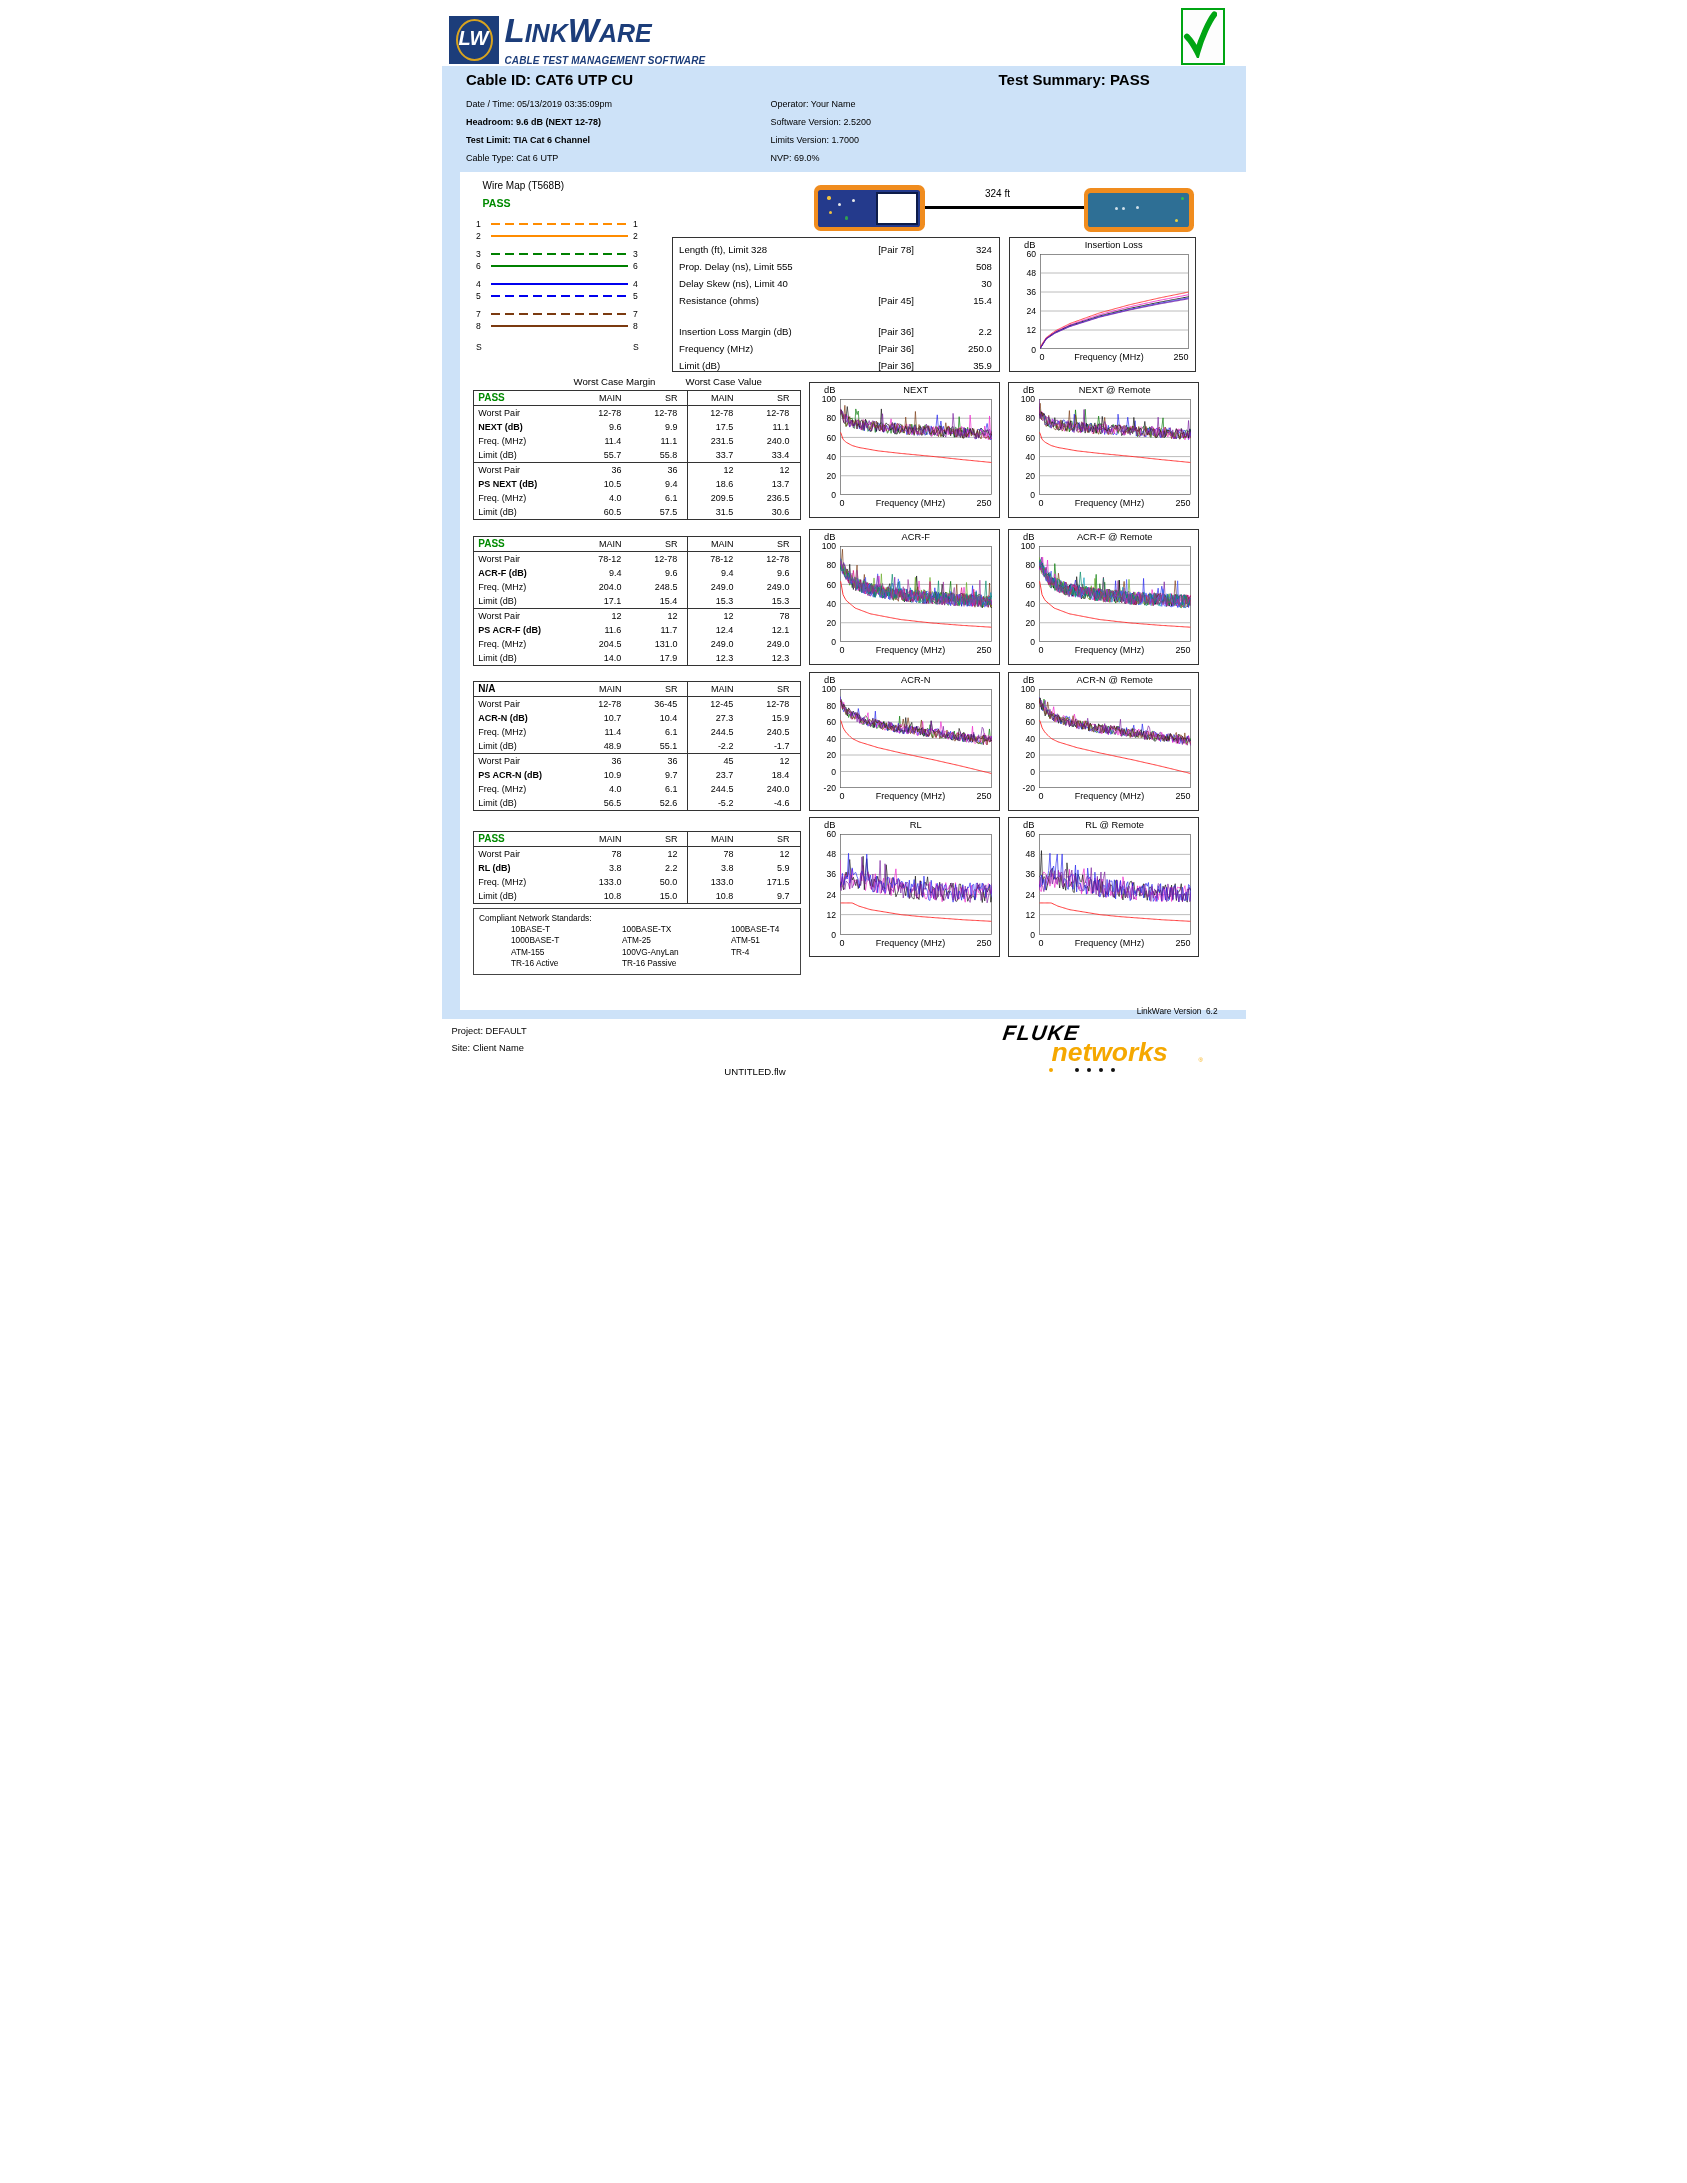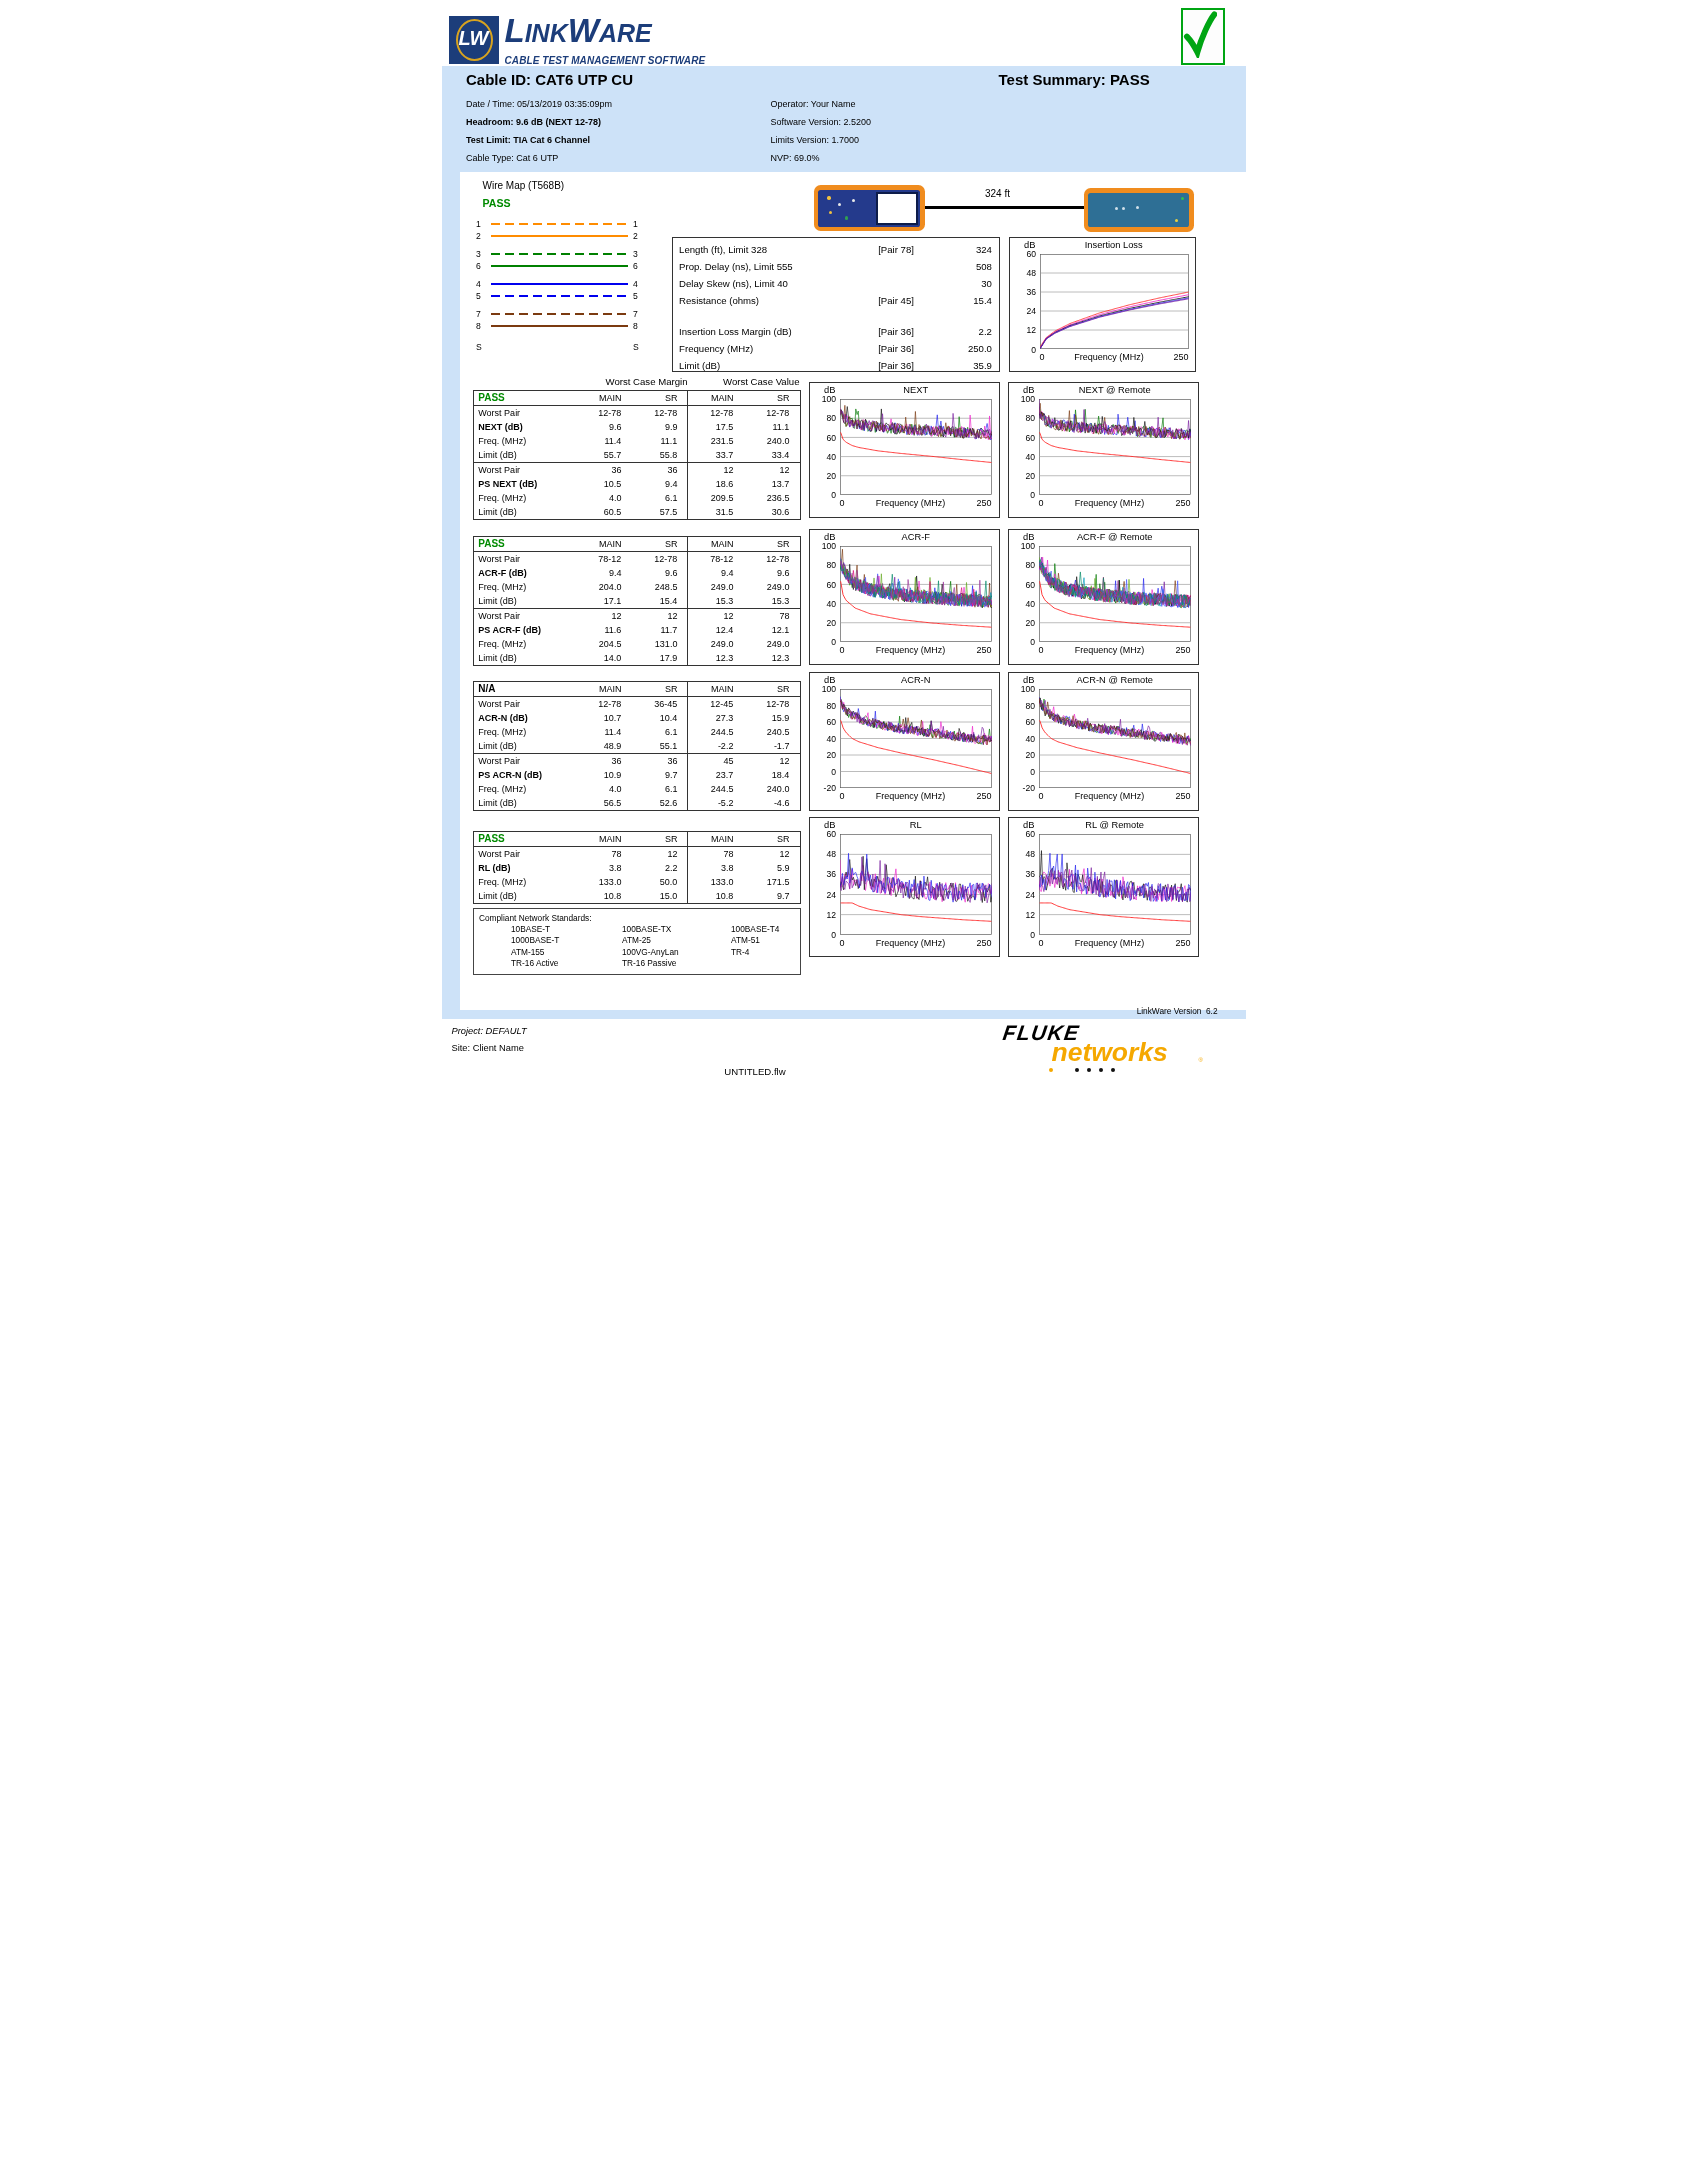--- a/index.html
+++ b/index.html
@@ -54,21 +54,21 @@
 
   
   .measure-table{position:absolute;left:212px;top:65px;width:328px;height:135px;border:1px solid #333;box-sizing:border-box;padding:3.3px 6.6px;font-size:9.6px;background:#fff;}
   .mt-row{display:flex;height:17px;line-height:17px;white-space:nowrap;gap:32px;}
   .mt-name{flex:1;}
   .mt-pair{width:73px;text-align:right;}
   .mt-val{width:46px;text-align:right;}
   .mt-gap{height:14px;}
 
   
-  .wc-head{position:absolute;top:204px;width:114px;text-align:right;font-size:9.6px;white-space:nowrap;}
+  .wc-head{position:absolute;top:204px;width:114px;text-align:left;font-size:9.6px;white-space:nowrap;}
 
   
   .rtable{position:absolute;left:13.2px;width:328px;border:1.3px solid #333;box-sizing:border-box;background:#fff;font-size:9px;}
   .rt-row{display:flex;height:14px;line-height:14px;}
   .rt-head{border-bottom:1px solid #333;}
   .rt-group{border-top:1px solid #333;}
   .rt-label{width:101px;padding-left:4.6px;box-sizing:border-box;text-align:left;white-space:nowrap;}
   .rt-status{font-weight:bold;font-size:10px;}
   .rt-c{width:56px;text-align:right;padding-right:9.3px;box-sizing:border-box;}
   .rt-v1{border-left:1px solid #333;}
@@ -85,21 +85,21 @@
   .standards{position:absolute;left:13.2px;top:736px;width:328px;border:1px solid #444;box-sizing:border-box;padding:3.3px 5.3px 4.6px 5.3px;font-size:8.3px;background:#fff;}
   .std-title{height:12px;line-height:12px;}
   .std-row{display:flex;height:11.2px;line-height:11.2px;margin-left:32px;}
   .std-row span{display:block;}
   .std-row span:nth-child(1){width:111px;}
   .std-row span:nth-child(2){width:109px;}
   .std-row span:nth-child(3){flex:1;}
 
   
   .version{position:absolute;top:1006px;right:48px;font-size:8.3px;white-space:pre;}
-  .project{position:absolute;left:30px;top:1026px;font-size:9.3px;font-style:italic;}
+  .project{position:absolute;left:30px;top:1026px;font-size:9.3px;}
   .site{position:absolute;left:30px;top:1043px;font-size:9.3px;}
   .filename{position:absolute;left:251px;top:1066px;width:165px;text-align:center;font-size:9.6px;}
   .fluke{position:absolute;left:581px;top:1020px;width:225px;height:63px;}
   .fw1{position:absolute;left:0;top:1.3px;font-style:italic;font-weight:900;font-size:21px;letter-spacing:1.3px;transform:skewX(-8deg);color:#000;}
   .fw2{position:absolute;left:49px;top:17px;font-style:italic;font-weight:600;font-size:26.5px;color:#f5a800;}
   .freg{position:absolute;left:196px;top:37px;font-size:6px;color:#f5a800;}
   .fdots{position:absolute;left:46px;top:48px;display:flex;align-items:center;}
   .fdots i{display:block;width:4px;height:4px;border-radius:50%;background:#111;}
   .fdots i.o{background:#f5a800;margin-right:14.6px;}
   .fdots i + i{margin-left:8px;}

